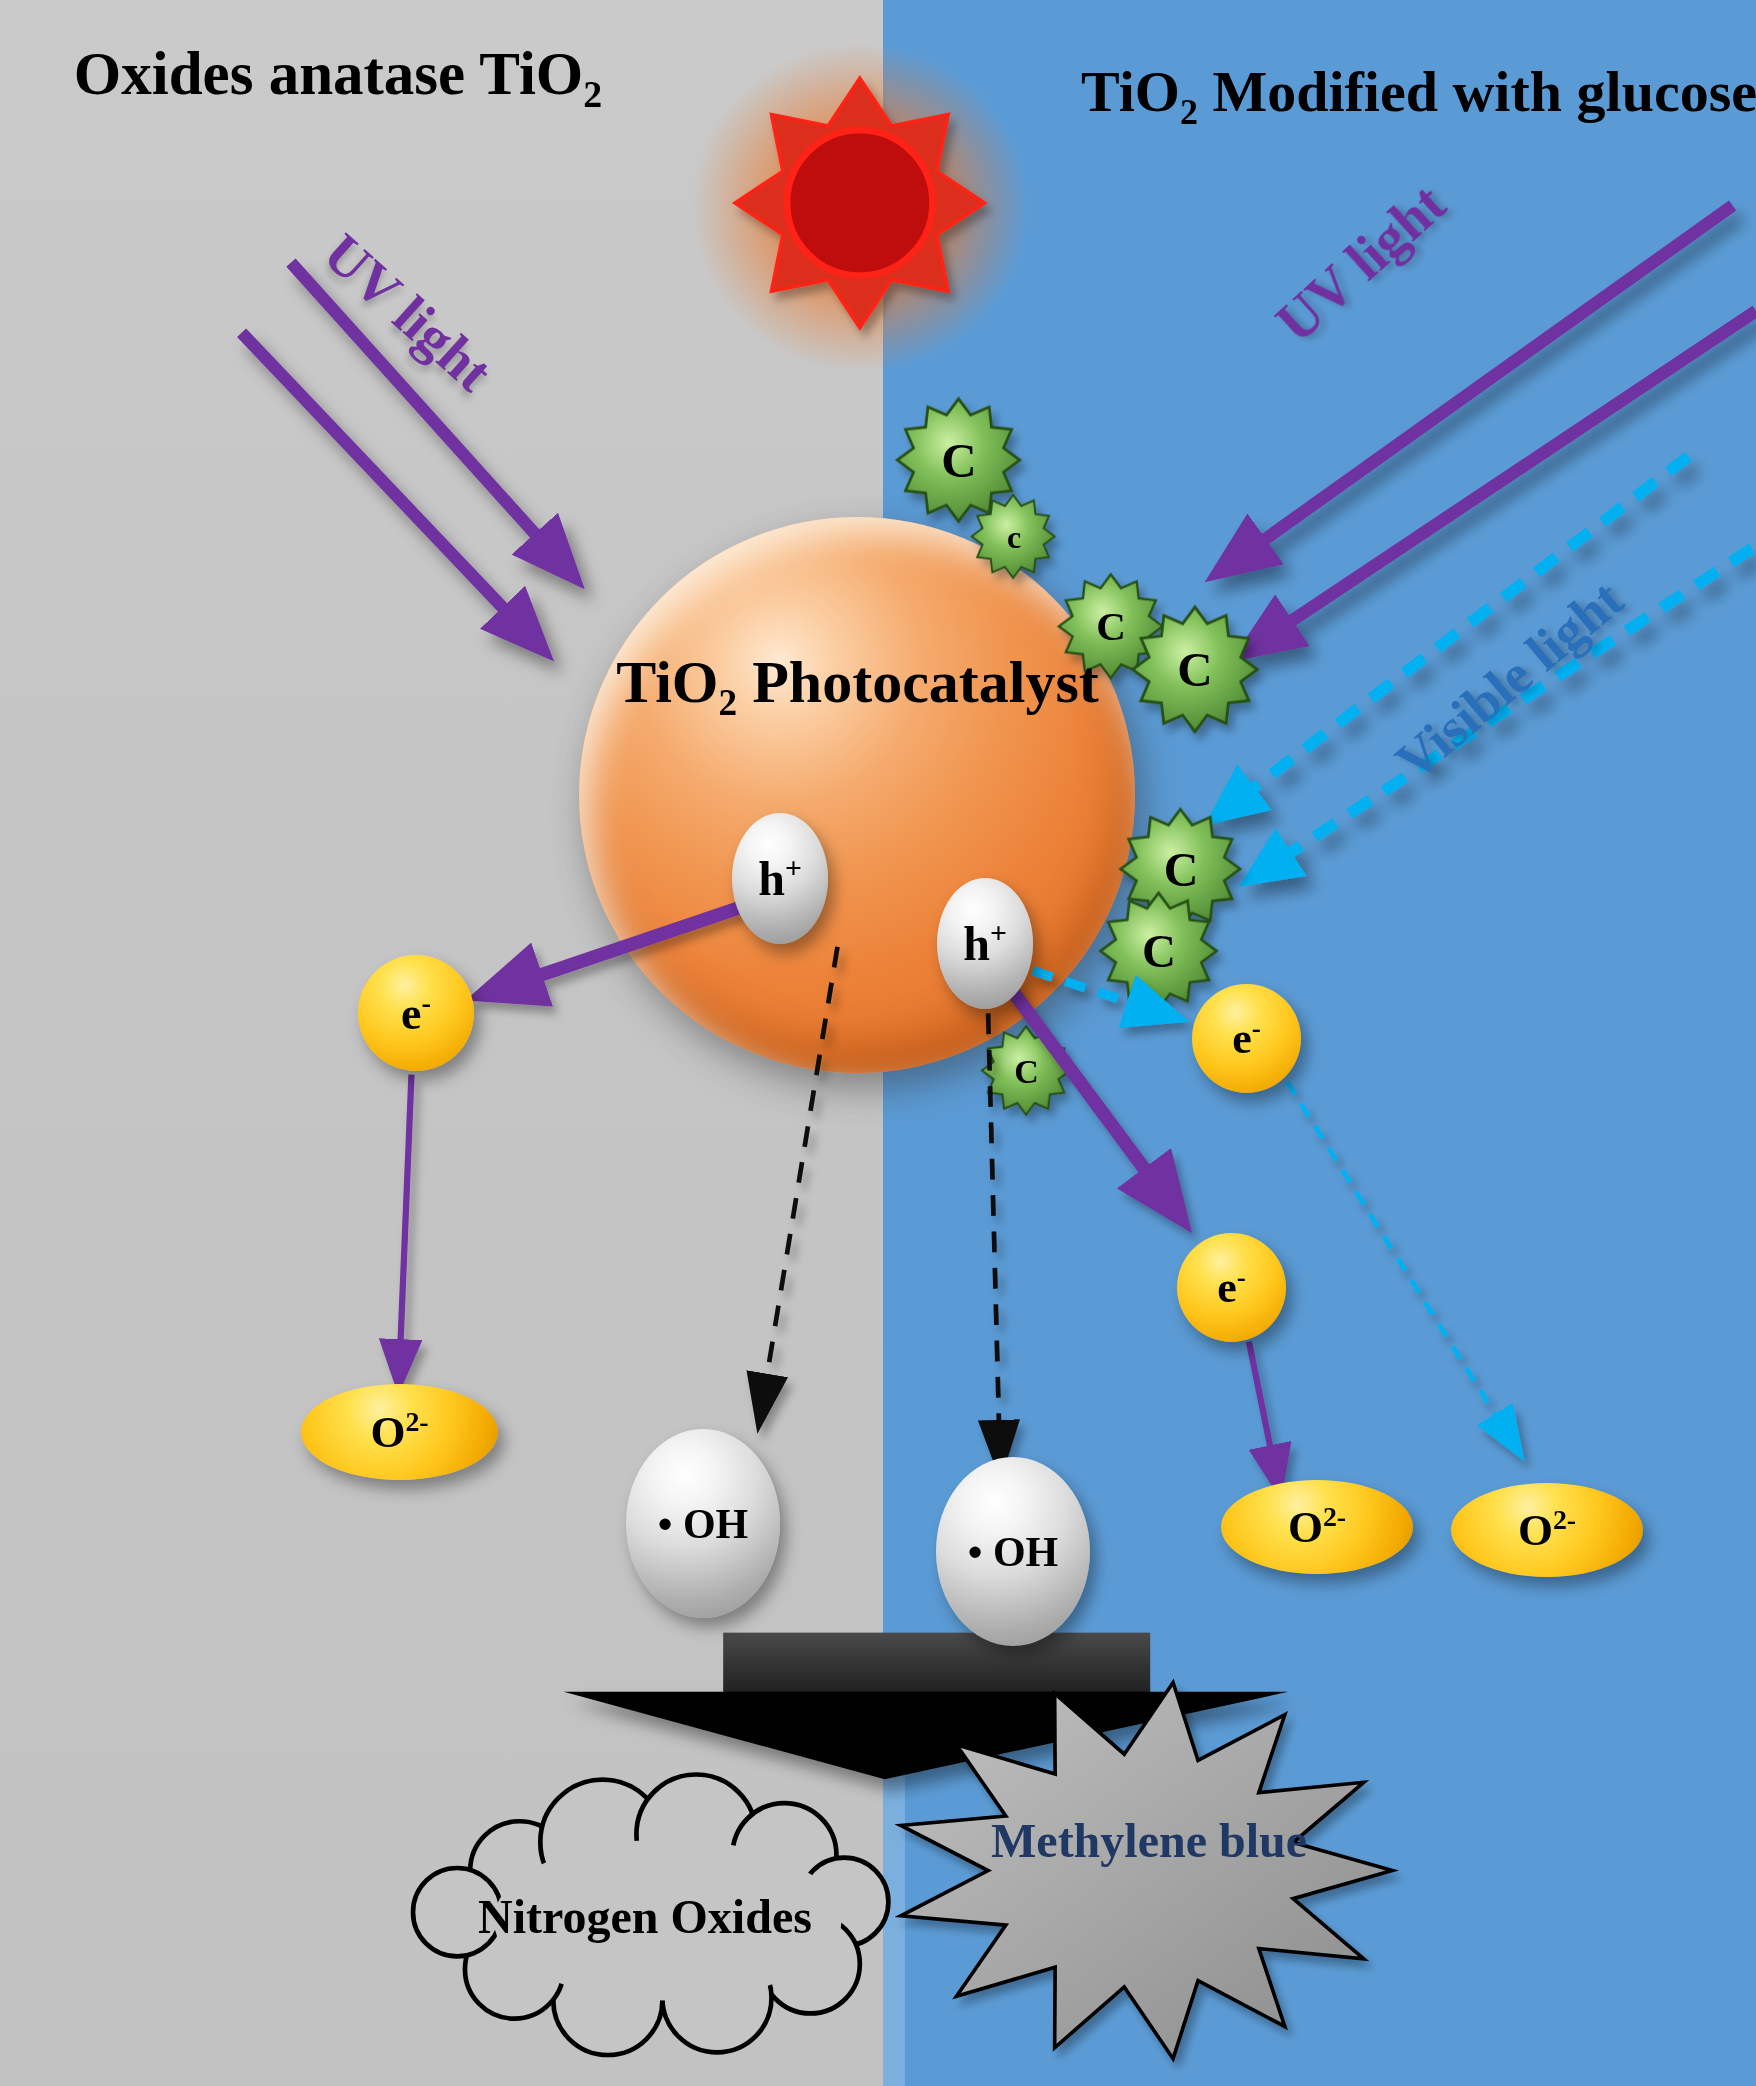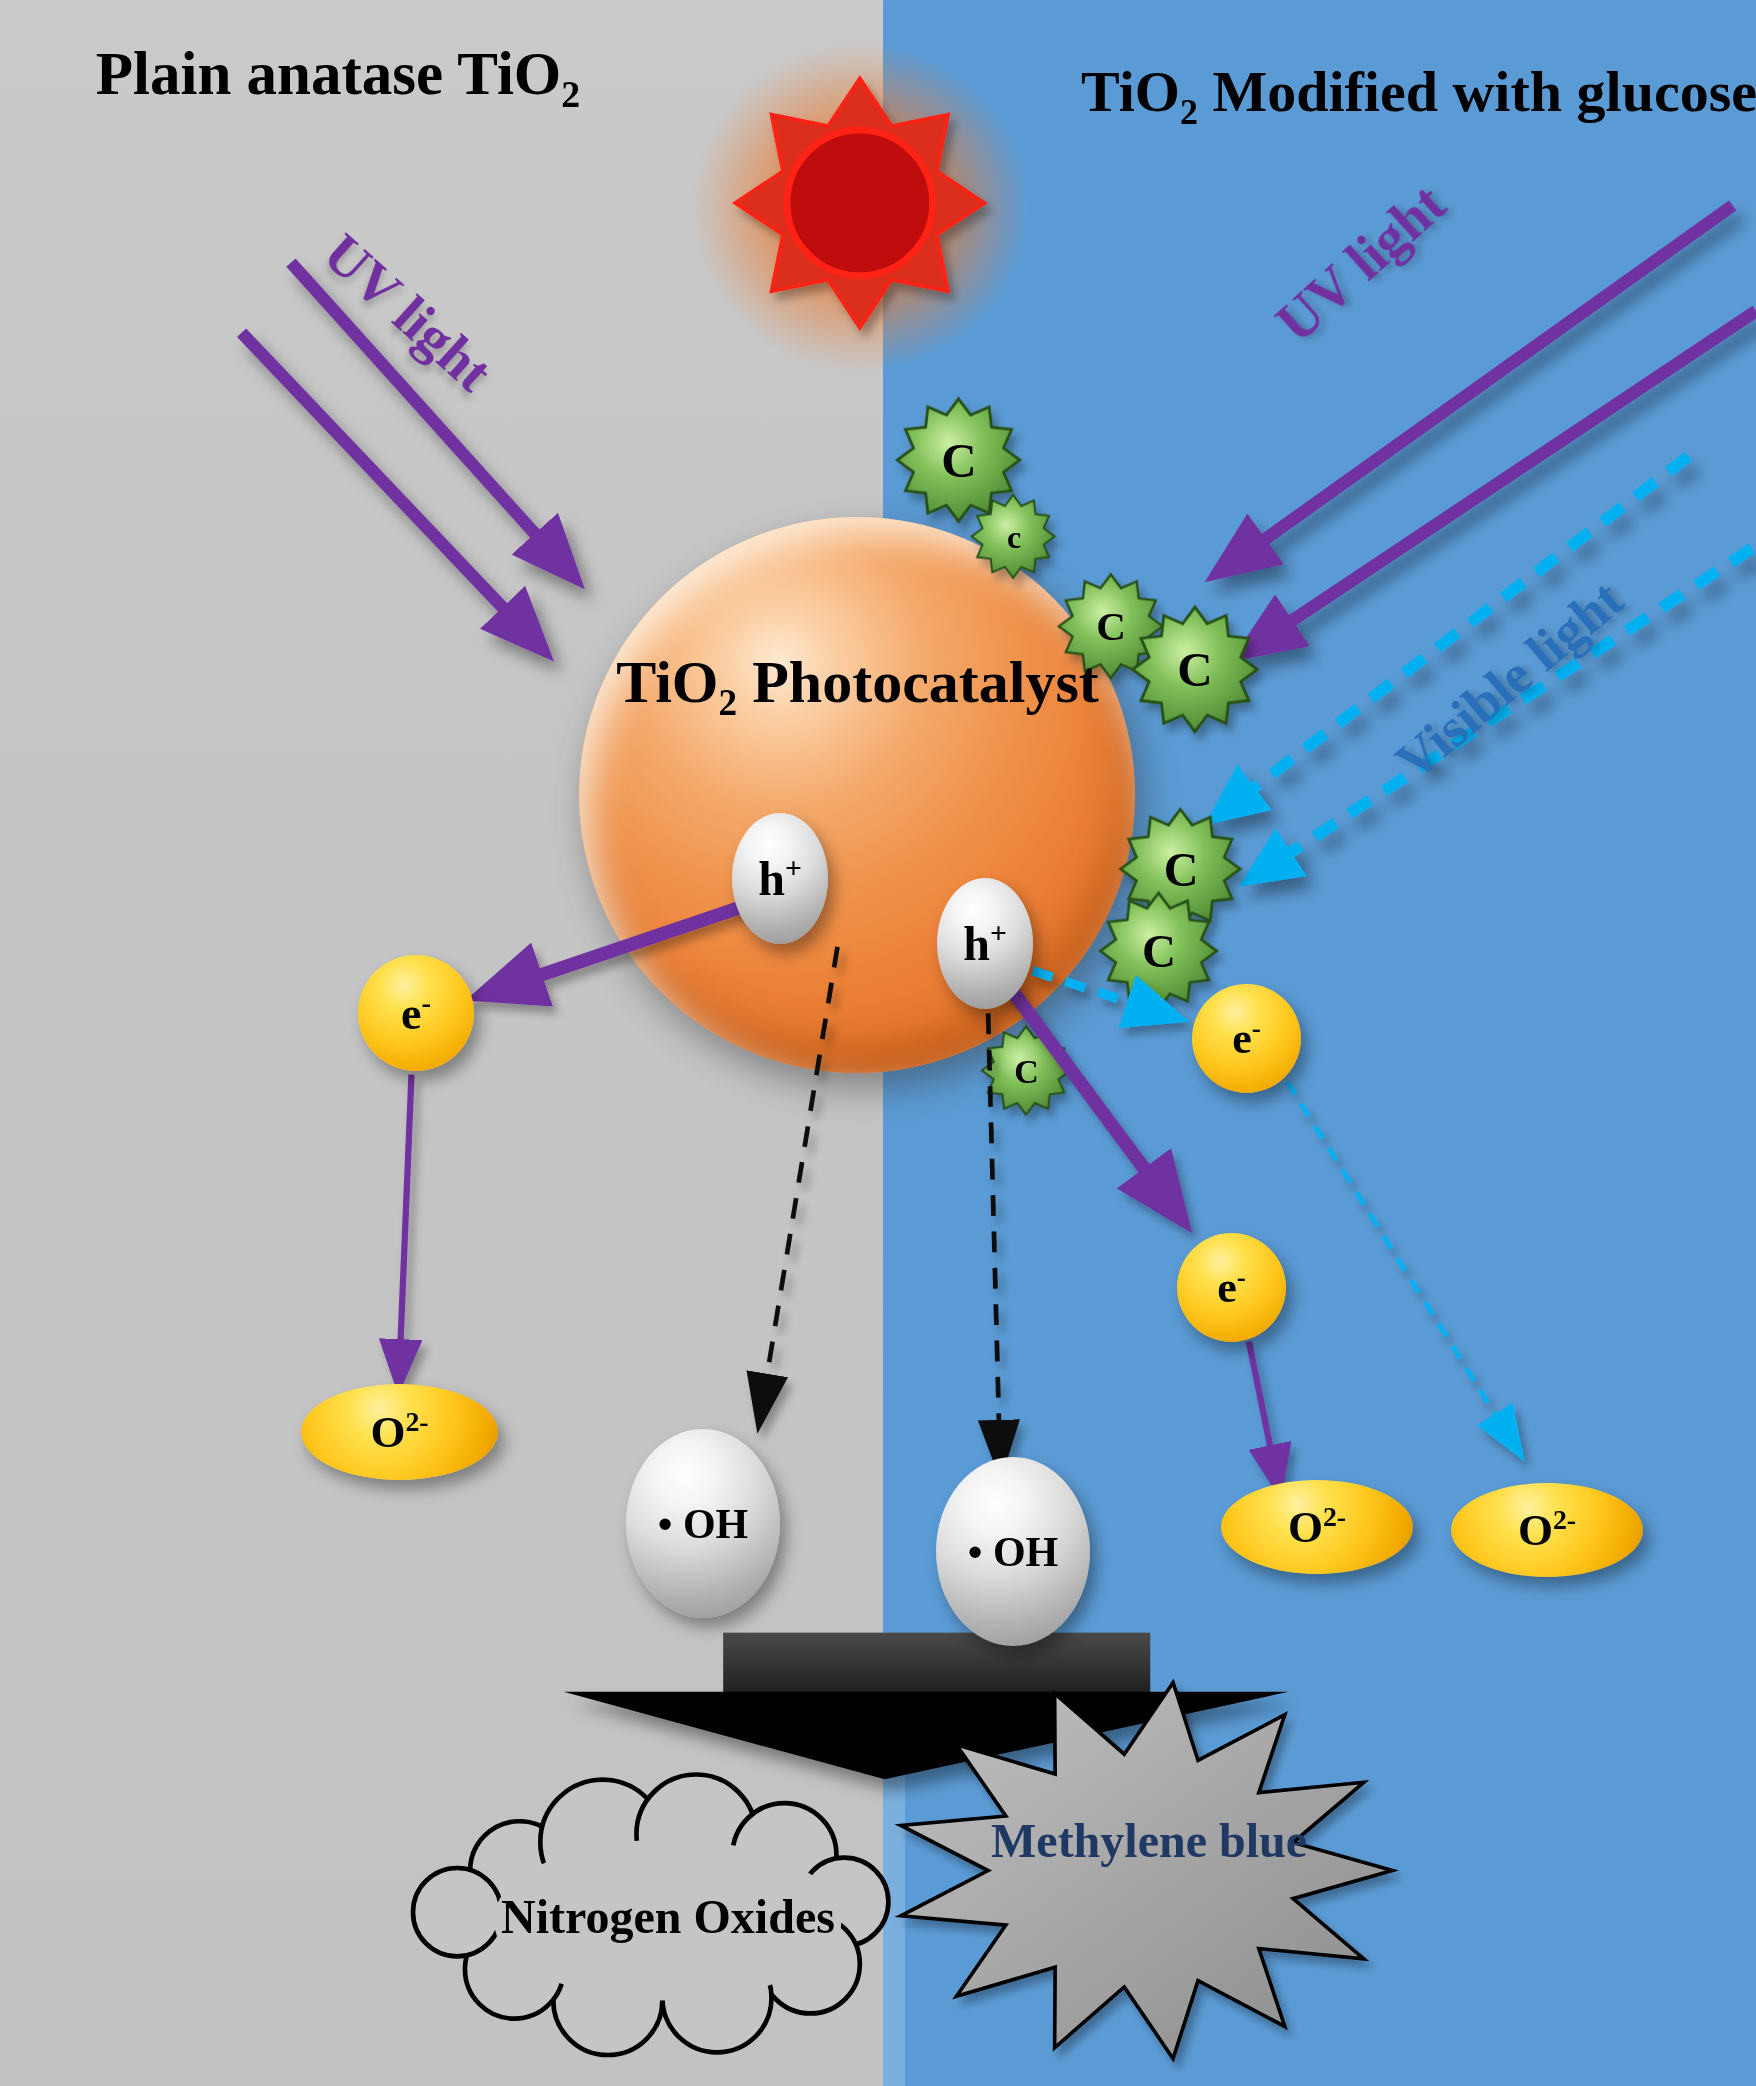--- a/index.html
+++ b/index.html
@@ -43,21 +43,21 @@
   
   .ball{position:absolute;display:flex;align-items:center;justify-content:center;
     border-radius:50%;font-weight:bold;color:#000;
     box-shadow:6.2px 9.4px 14.6px rgba(0,0,0,.35);}
   .silver{background:radial-gradient(circle at 38% 24%, #ffffff 0%, #f4f4f4 18%, #dcdcdc 42%, #aeaeae 74%, #8f8f8f 100%);}
   .gold{background:radial-gradient(circle at 40% 26%, #fff0a0 0%, #ffe14e 22%, #ffc81e 52%, #f2a900 80%, #cf8f00 100%);}
   .c-label{position:absolute;display:flex;align-items:center;justify-content:center;
     font-weight:bold;color:#000;}
   #degradation-label{left:725px;top:1636px;width:322px;font-size:50px;
     color:var(--degradation-text,#fff);}
-  #nox-label{left:447px;top:1892px;width:442px;font-size:48px;justify-content:center;}
+  #nox-label{left:424px;top:1892px;width:442px;font-size:48px;justify-content:center;}
   #mb-label{left:928px;top:1816px;width:442px;font-size:48px;
     color:var(--methylene-text,#1f3864);text-align:center;}
 </style>
 </head>
 <body>
 
 <div id="canvas">
 
   <div id="bg-left" class="abs"></div>
   <div id="bg-right" class="abs"></div>
@@ -224,21 +224,21 @@
       <span>C</span>
     </div>
   <div class="c-label" style="left:1120px;top:912px;width:78px;height:78px;font-size:47px;">
       <span>C</span>
     </div>
   <div class="c-label" style="left:990px;top:1035px;width:73px;height:73px;font-size:34px;">
       <span>C</span>
     </div>
 
   <div id="title-left" class="txt">
-    <span><span>Plain anatase TiO</span><sub>2</sub></span>
+    <span><span>Oxides anatase TiO</span><sub>2</sub></span>
   </div>
   <div id="title-right" class="txt">
     <span><span>TiO</span><sub>2</sub><span> Modified with glucose</span></span>
   </div>
 
   <div id="uv-left" class="txt uv-label">
       <span>UV light</span>
     </div>
   <div id="uv-right" class="txt uv-label">
       <span>UV light</span>

